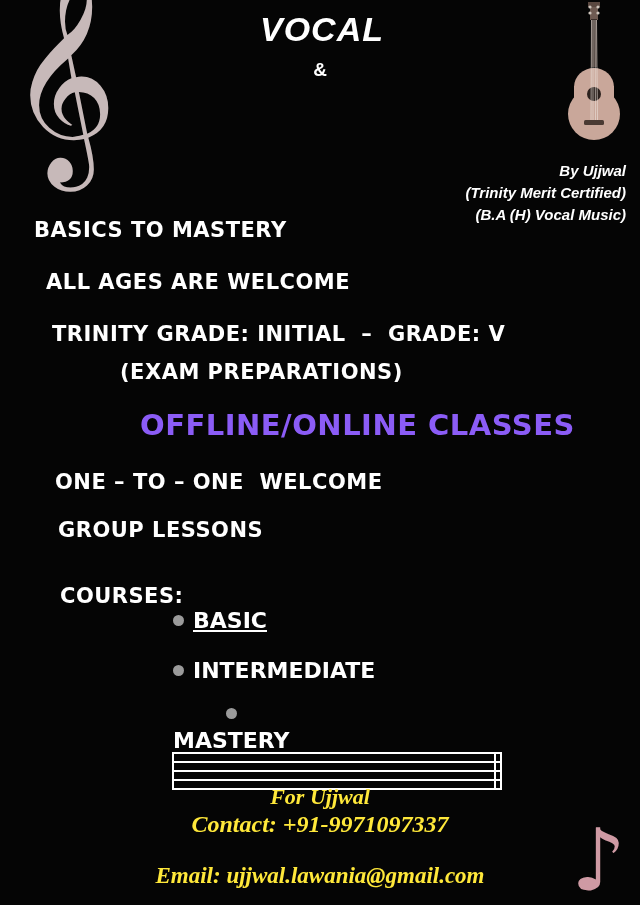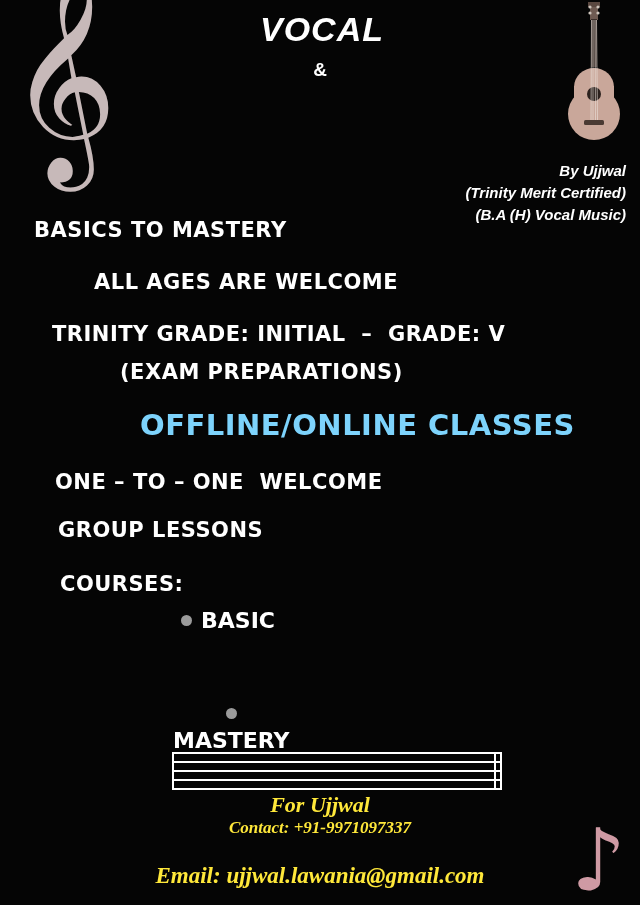--- a/index.html
+++ b/index.html
@@ -100,60 +100,60 @@
   .line {
     position: absolute;
     font-family: "DejaVu Sans", sans-serif;
     font-weight: bold;
     font-size: 21px;
     letter-spacing: 0.5px;
     color: #ffffff;
     white-space: pre;
   }
   .l-basics   { left: 34px; top: 218px; }
-  .l-ages     { left: 46px; top: 270px; margin-left: 48px; }
+  .l-ages     { left: 46px; top: 270px; }
   .l-grade    { left: 52px; top: 322px; }
   .l-grade2   { left: 120px; top: 350px; margin-top: 10px; }
 
   .highlight {
     position: absolute;
     left: 140px;
     top: 408px;
     font-family: "DejaVu Sans", sans-serif;
     font-weight: bold;
     font-size: 29px;
-    color: #7dd3fc;
+    color: #8b5cf6;
     letter-spacing: 0.5px;
     white-space: pre;
   }
 
   .l-one      { left: 55px; top: 470px; }
   .l-group    { left: 58px; top: 518px; }
-  .l-courses  { left: 60px; top: 572px; }
+  .l-courses  { left: 60px; top: 584px; }
 
   .bullet-item {
     position: absolute;
     font-family: "DejaVu Sans", sans-serif;
     font-weight: bold;
     font-size: 22px;
     color: #ffffff;
     display: flex;
     align-items: center;
     gap: 9px;
     white-space: pre;
   }
   .bullet-item .dot {
     width: 11px;
     height: 11px;
     border-radius: 50%;
     background: #9b9b9b;
     display: inline-block;
     flex: 0 0 auto;
   }
-  .b1 { left: 181px; top: 608px; }
+  .b1 { left: 173px; top: 608px; text-decoration: underline; }
   .b2 { left: 173px; top: 658px; }
   .b3 { left: 173px; top: 708px; flex-direction: column; }
 
   
   .staff {
     position: absolute;
     left: 172px;
     top: 752px;
     width: 330px;
     height: 42px;
@@ -180,21 +180,21 @@
     right: 0;
     bottom: 16px;
     text-align: center;
     font-family: "Liberation Serif", serif;
     font-weight: bold;
     font-style: italic;
     color: #ffe83a;
     line-height: 1.18;
   }
   .footer .f1 { font-size: 22px; }
-  .footer .f2 { font-size: 17px; }
+  .footer .f2 { font-size: 24px; }
   .footer .f3 { font-size: 23px; margin-top: 24px; }
 </style>
 </head>
 <body>
 
 <div class="poster">
 
   <div class="treble">𝄞</div>
 
   <svg class="guitar" viewBox="0 0 70 145">
@@ -237,20 +237,24 @@
   <div class="highlight">OFFLINE/ONLINE CLASSES</div>
 
   <div class="line l-one">ONE – TO – ONE  WELCOME</div>
   <div class="line l-group">GROUP LESSONS</div>
   <div class="line l-courses">COURSES:</div>
 
   <div class="bullet-item b1">
     <span class="dot"></span>
     <span>BASIC</span>
   </div>
+  <div class="bullet-item b2">
+    <span class="dot"></span>
+    <span>INTERMEDIATE</span>
+  </div>
   <div class="bullet-item b3">
     <span class="dot"></span>
     <span>MASTERY</span>
   </div>
 
   <div class="staff">
     <div class="sline" style="top:0px;"></div>
     <div class="sline" style="top:9px;"></div>
     <div class="sline" style="top:18px;"></div>
     <div class="sline" style="top:27px;"></div>

